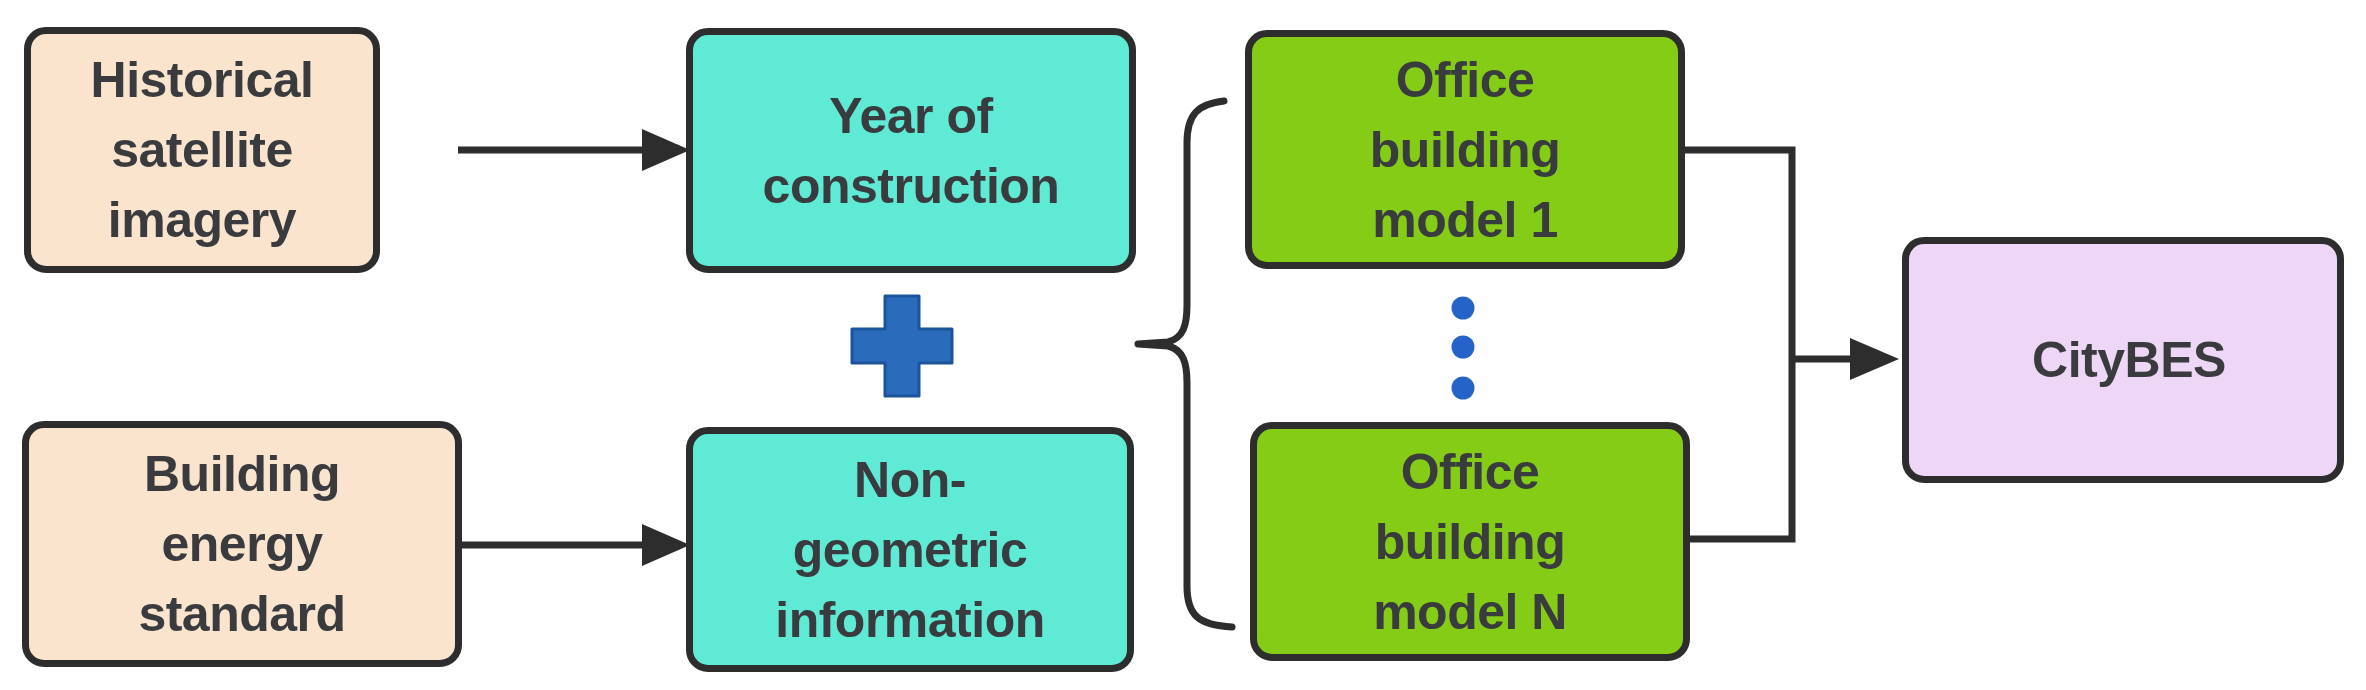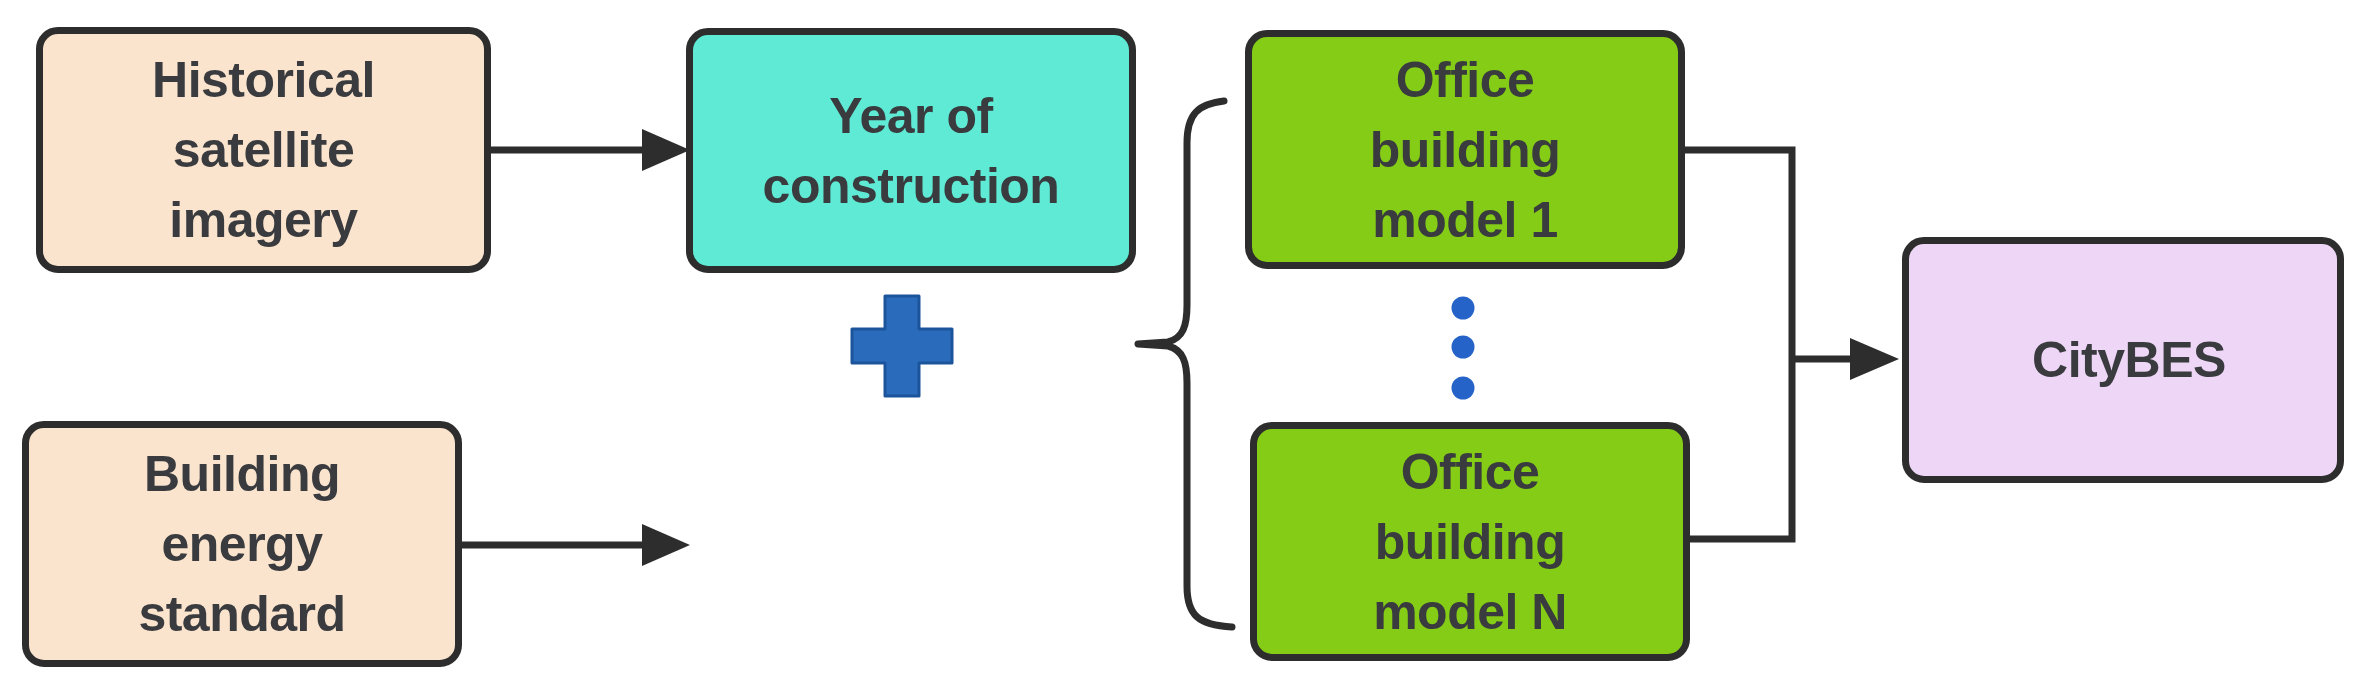--- a/index.html
+++ b/index.html
@@ -26,21 +26,21 @@
     font-size:50px;
     line-height:1.4;
     color:#393b3e;
     letter-spacing:-0.5px;
   }
   .fill-peach{background:#fbe4ce;}
   .fill-gray{background:#5eead4;}
   .fill-blue{background:#84cc16;}
   .fill-purple{background:#edd6f6;padding-left:12px;}
 
-  #n-historical{left:36px;  top:27px;  width:455px; height:246px;}
+  #n-historical{left:24px;  top:27px;  width:356px; height:246px;}
   #n-standard  {left:22px;  top:421px; width:440px; height:246px;}
   #n-year      {left:686px; top:28px;  width:450px; height:245px;}
   #n-nongeo    {left:686px; top:427px; width:448px; height:245px;}
   #n-model1    {left:1245px;top:30px;  width:440px; height:239px;}
   #n-modeln    {left:1250px;top:422px; width:440px; height:239px;}
   #n-citybes   {left:1902px;top:237px; width:442px; height:246px;}
 </style>
 </head>
 <body>
 
@@ -88,20 +88,25 @@
     <span class="lbl">Building
 energy
 standard</span>
   </div>
 
   <div class="node fill-gray" id="n-year">
     <span class="lbl">Year of
 construction</span>
   </div>
 
+  <div class="node fill-gray" id="n-nongeo">
+    <span class="lbl">Non-
+geometric
+information</span>
+  </div>
 
   <div class="node fill-blue" id="n-model1">
     <span class="lbl">Office
 building
 model 1</span>
   </div>
 
   <div class="node fill-blue" id="n-modeln">
     <span class="lbl">Office
 building

